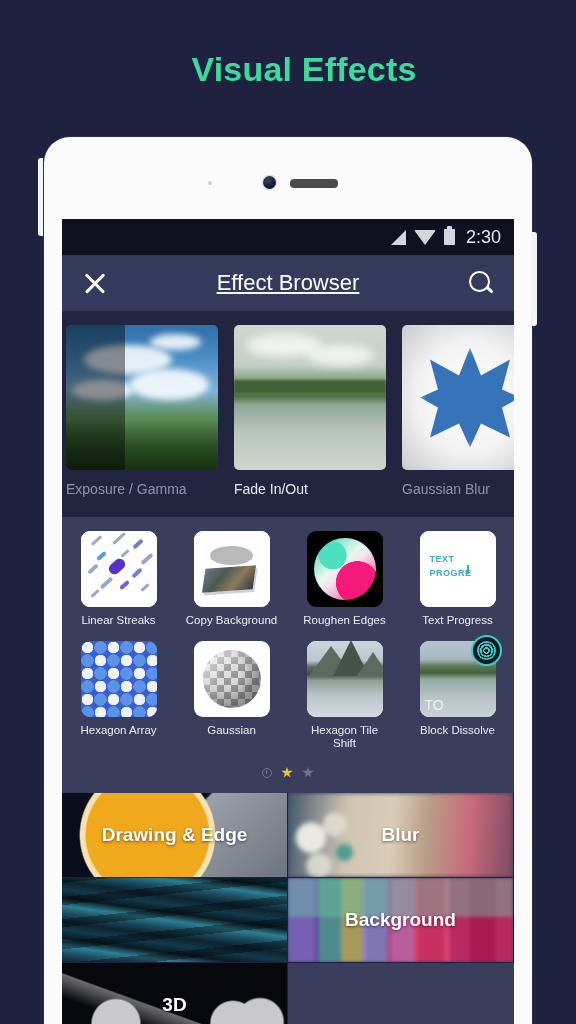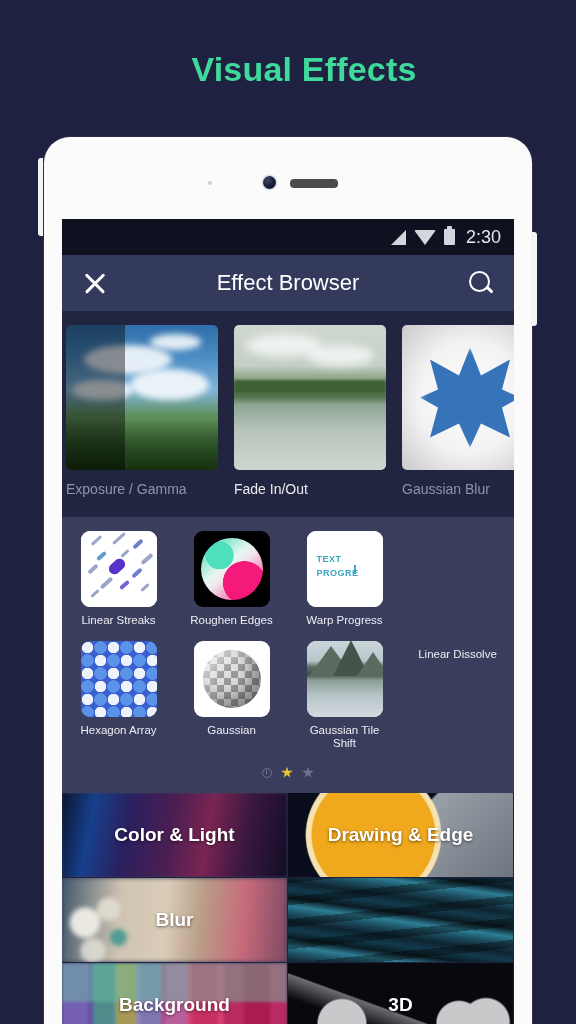--- a/index.html
+++ b/index.html
@@ -121,20 +121,21 @@
     display: flex;
     align-items: center;
     padding: 0 20px;
     position: relative;
   }
   .appbar-title {
     position: absolute; left: 0; width: 100%;
     text-align: center;
     color: #ffffff; font-size: 22px; font-weight: 400;
     pointer-events: none;
+    text-decoration: underline;
   }
   .icon-close { width: 26px; height: 26px; position: relative; z-index: 2; }
   .icon-close:before, .icon-close:after {
     content: ""; position: absolute;
     left: 0; top: 12px; width: 26px; height: 2.6px;
     background: #fff; border-radius: 2px;
   }
   .icon-close:before { transform: rotate(45deg); }
   .icon-close:after  { transform: rotate(-45deg); }
   .icon-search {
@@ -534,38 +535,48 @@
             <i style="left:66%;top:52%;width:12px;height:4px;background:#6f7fd0"></i>
             <i style="left:24%;top:66%;width:15px;height:4px;background:#9aa6c8"></i>
             <i style="left:50%;top:68%;width:11px;height:4px;background:#7a5fd8"></i>
             <i style="left:78%;top:72%;width:10px;height:3px;background:#9aa6c8"></i>
             <i style="left:12%;top:80%;width:10px;height:3px;background:#9aa6c8"></i>
           </div>
         </div>
         <div class="cell-label">Linear Streaks</div>
       </div>
 
+      <div class="grid-cell cell-wrap">
+        <div class="cell-thumb">
+          <div class="art-copy">
+            <div class="oval"></div>
+            <div class="card"></div>
+          </div>
+        </div>
+        <div class="cell-label">Copy
+Background</div>
+      </div>
 
       <div class="grid-cell cell-wrap">
         <div class="cell-thumb">
           <div class="art-rough">
             <div class="blob"></div>
           </div>
         </div>
         <div class="cell-label">Roughen Edges</div>
       </div>
 
       <div class="grid-cell cell-wrap">
         <div class="cell-thumb">
           <div class="art-textprog">
             <span>TEXT PROGRE</span>
             <div class="caret"></div>
           </div>
         </div>
-        <div class="cell-label">Warp Progress</div>
+        <div class="cell-label">Text Progress</div>
       </div>
 
     </div>
 
     <div class="grid-row">
 
       <div class="grid-cell cell-wrap">
         <div class="cell-thumb">
           <div class="art-hex"></div>
         </div>
@@ -582,43 +593,47 @@
       </div>
 
       <div class="grid-cell cell-wrap">
         <div class="cell-thumb">
           <div class="art-land">
             <div class="mtn" style="left:2px;border-width:0 22px 30px 22px"></div>
             <div class="mtn mtn2" style="left:26px;border-width:0 18px 36px 18px"></div>
             <div class="mtn" style="left:50px;border-width:0 16px 24px 16px"></div>
           </div>
         </div>
-        <div class="cell-label">Gaussian Tile
+        <div class="cell-label">Hexagon Tile
 Shift</div>
       </div>
 
       <div class="grid-cell cell-wrap">
-        <div class="cell-label">Linear Dissolve</div>
+        <div class="cell-thumb" style="overflow:visible">
+          <div class="art-block" style="border-radius:9px;overflow:hidden">
+            <div class="to">TO</div>
+          </div>
+          <div class="badge-ripple">
+              <i></i>
+            </div>
+        </div>
+        <div class="cell-label">Block Dissolve</div>
       </div>
 
     </div>
 
     <div class="dots">
       <div class="dot-clock"></div>
       <div class="star-ic" style="background:#e8c235"></div>
       <div class="star-ic" style="background:#6f7490"></div>
     </div>
   </div>
 
   <div class="cats">
 
-    <div class="cat">
-      <div class="cat-bg bg-color"></div>
-      <div class="cat-label">Color &amp; Light</div>
-    </div>
 
     <div class="cat">
       <div class="cat-bg bg-drawing"></div>
       <div class="cat-label">Drawing &amp; Edge</div>
     </div>
 
     <div class="cat">
       <div class="cat-bg bg-blur"></div>
       <div class="cat-label">Blur</div>
     </div>

